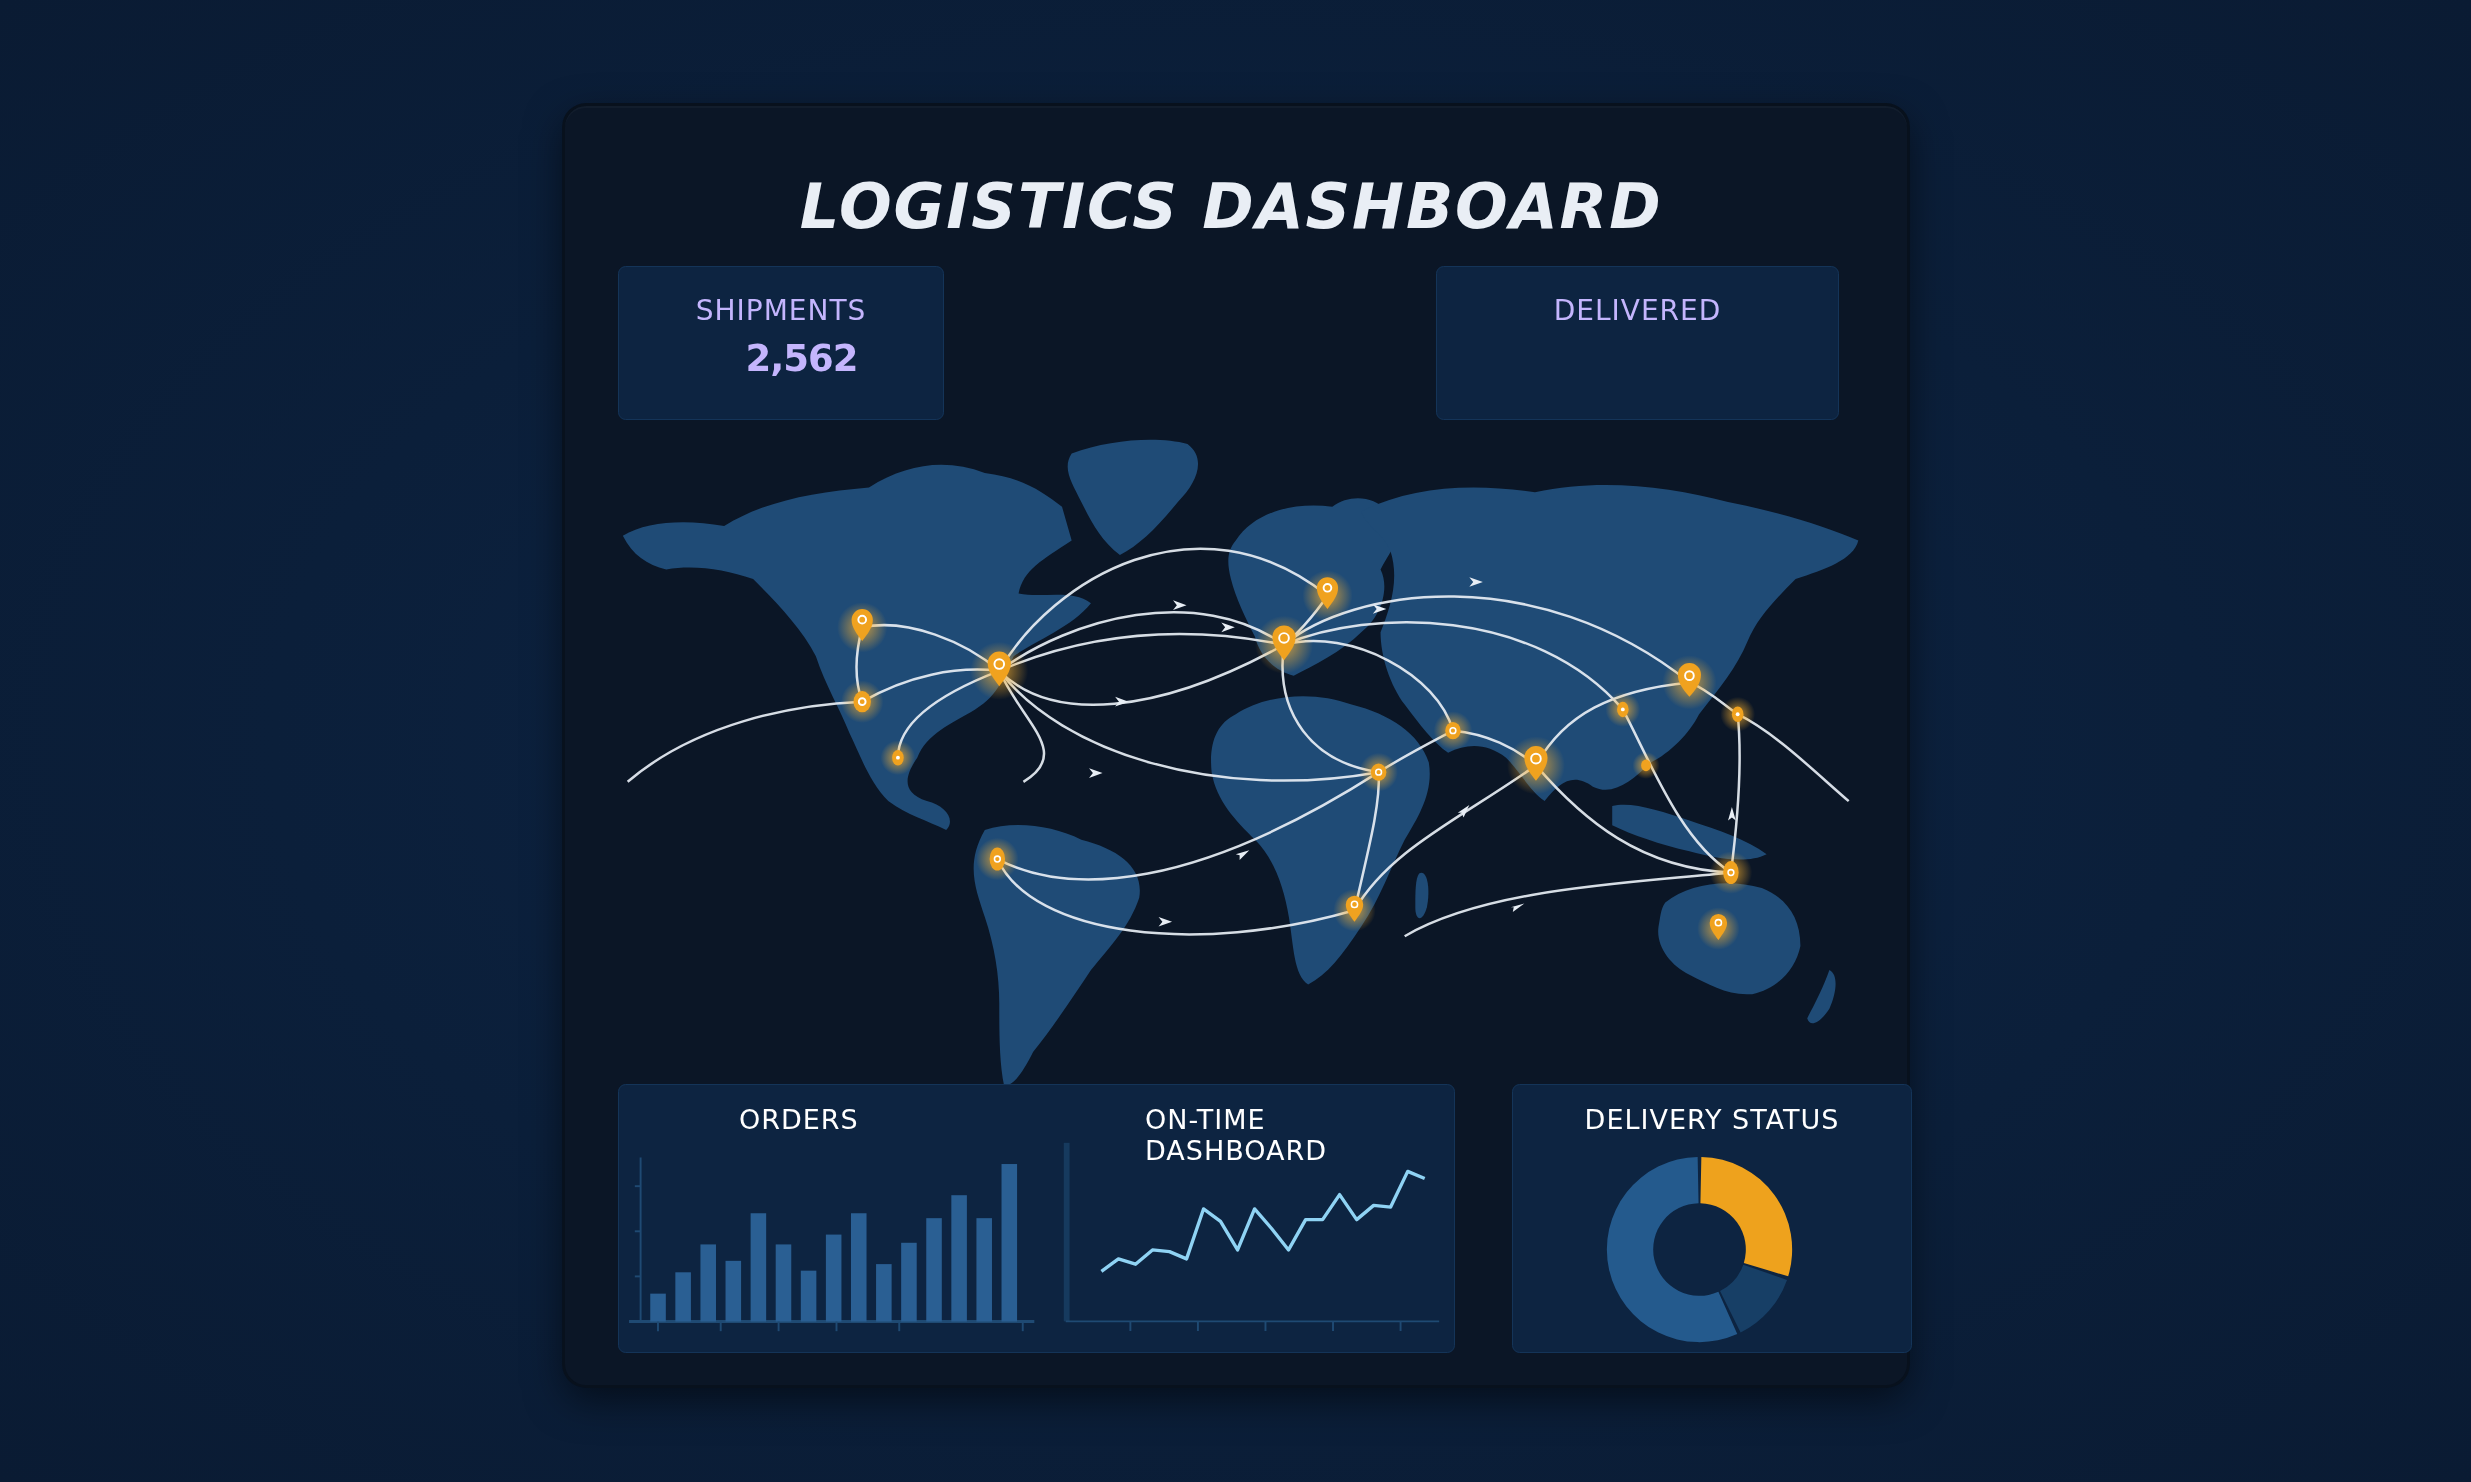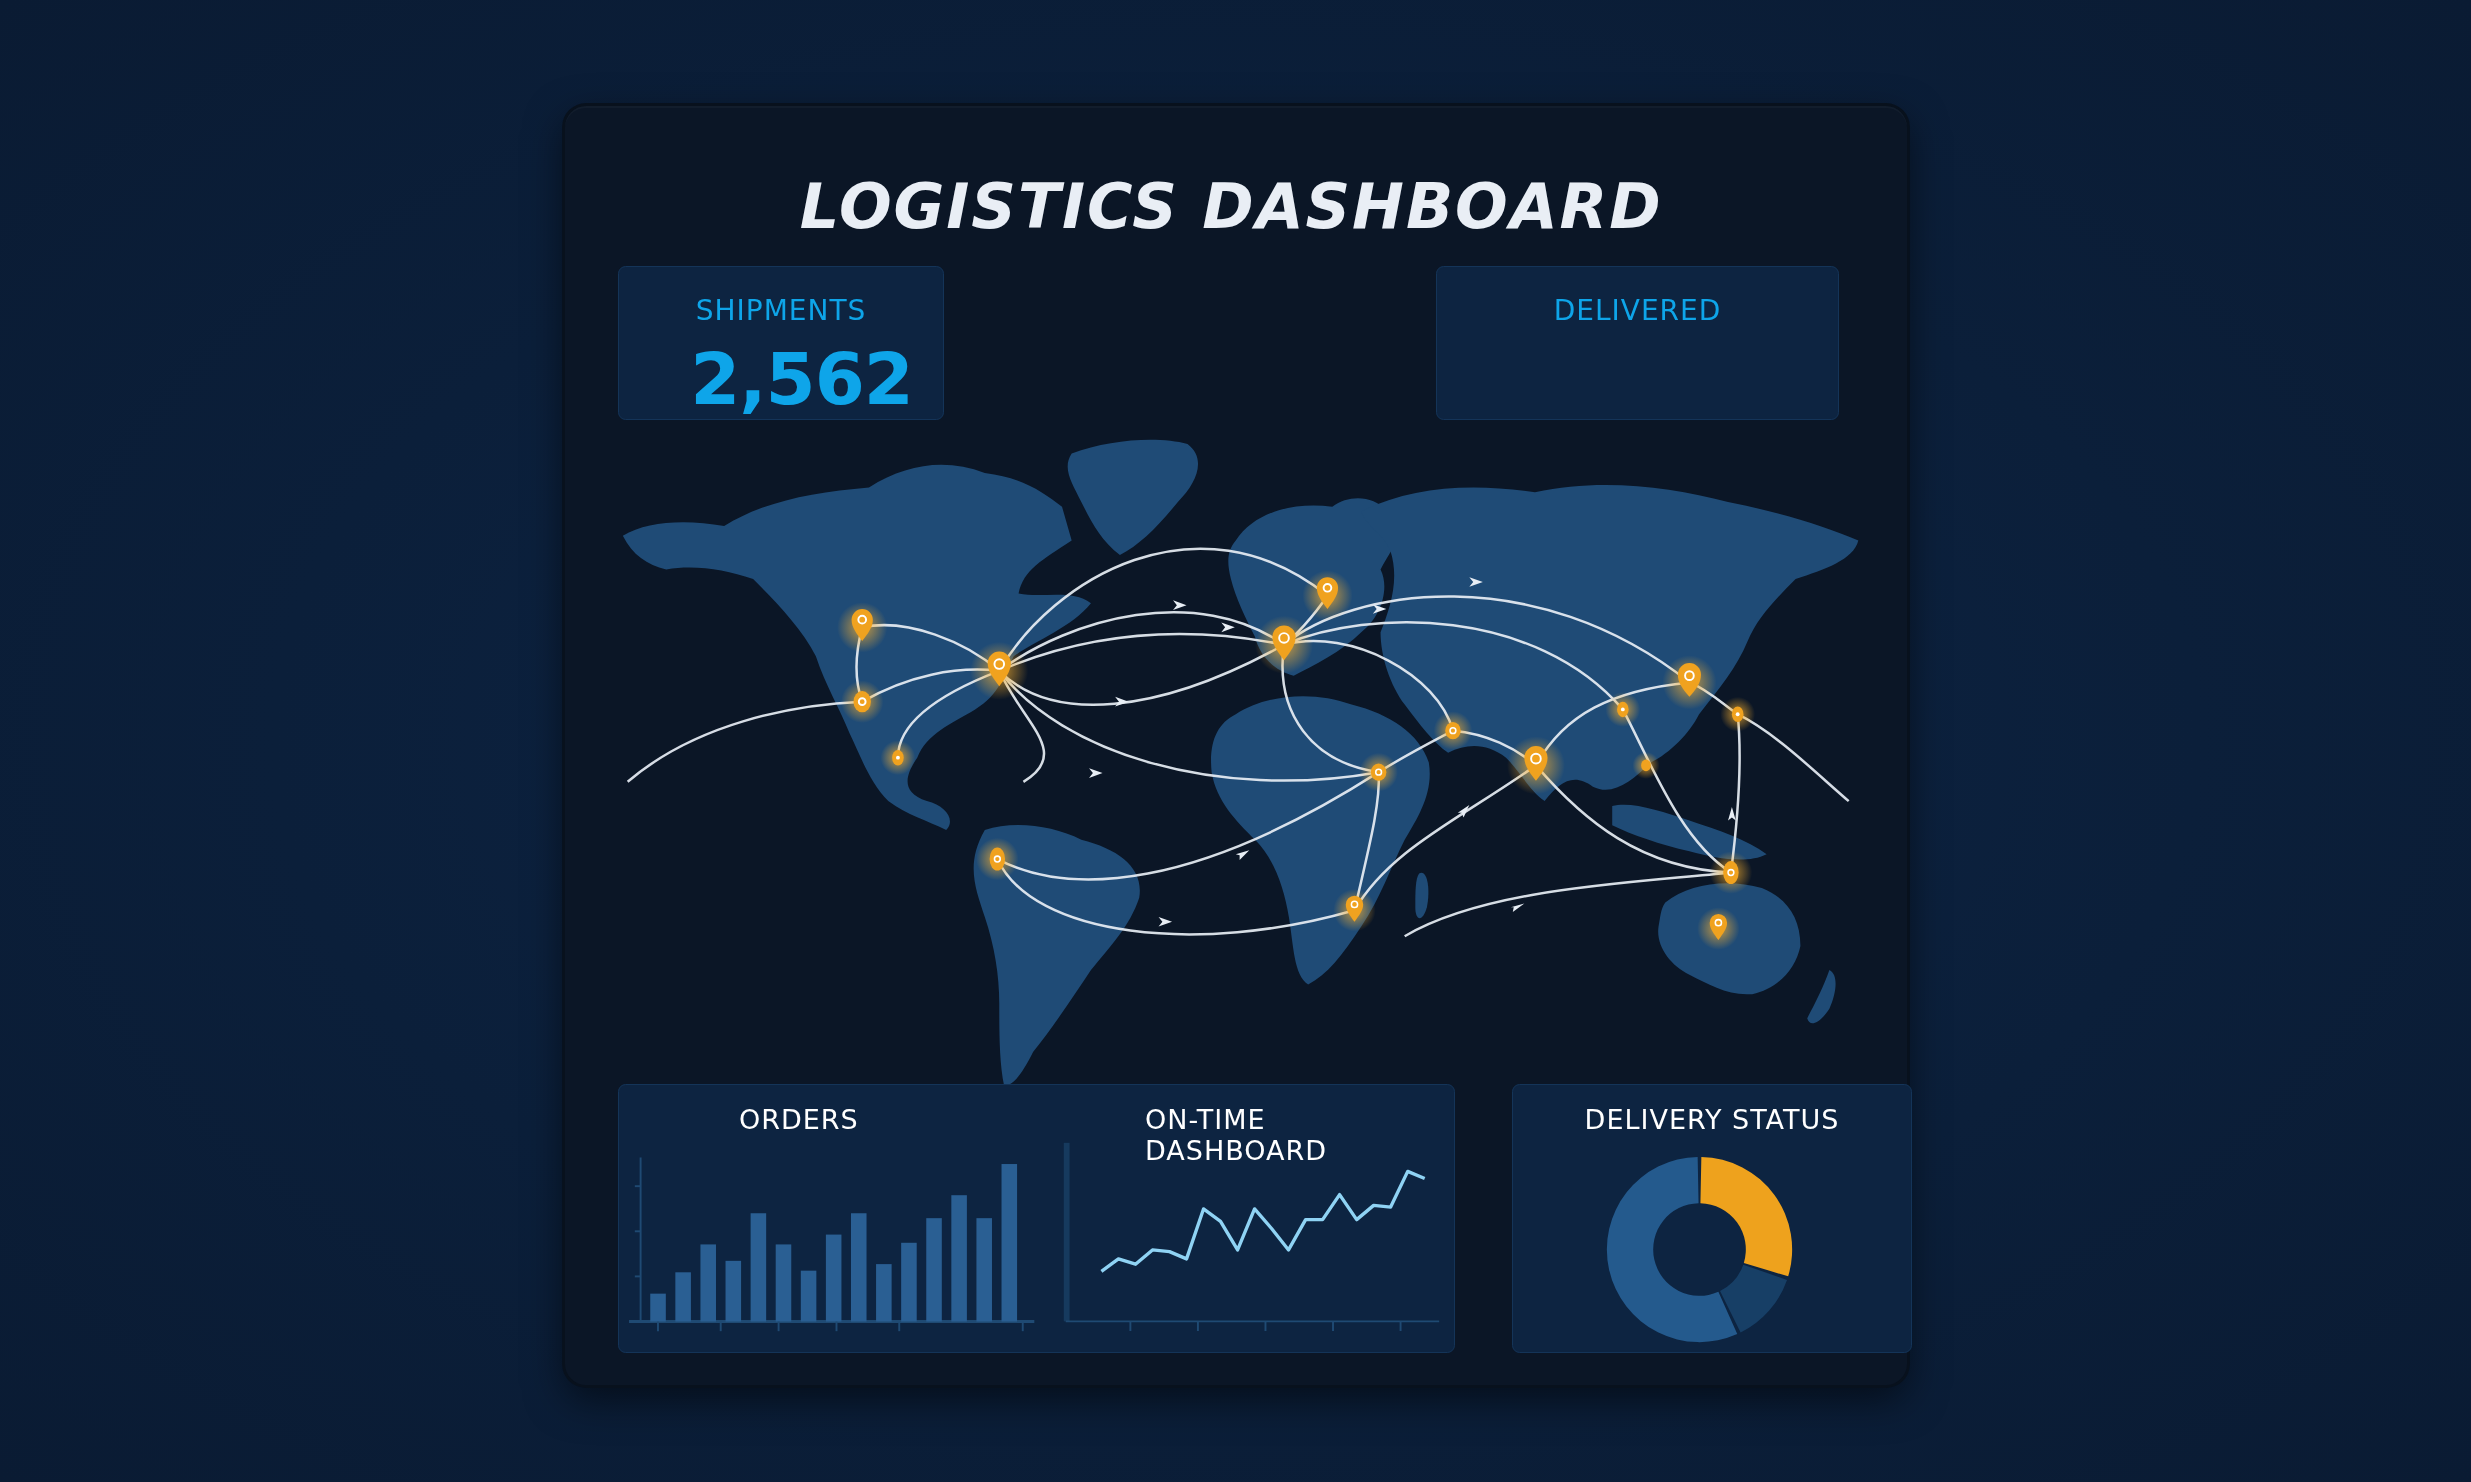--- a/index.html
+++ b/index.html
@@ -16,24 +16,24 @@
   }
   .title {
     position: absolute; left: 0; right: 0; top: 64px; text-align: center;
     font-size: 62px; font-weight: bold; letter-spacing: 1.9px; color: #e9eef5;
     margin-left: -9.7px;
     font-style: italic;
   }
   .kpi {
     position: absolute; top: 160px; height: 152px;
     background: #0d2441; border-radius: 7.7px; border: 1px solid #143458;
-    text-align: center; color: #0ea5e9;
+    text-align: center; color: #c4b5fd;
   }
   .kpi-label { position: absolute; left: 0; right: 0; top: 27px; font-size: 28px; letter-spacing: 1px; font-weight: 500; }
-  .kpi-value { position: absolute; left: 0; right: 0; top: 70px; font-size: 72px; font-weight: bold; letter-spacing: -1px; margin-left: 41px; }
+  .kpi-value { position: absolute; left: 0; right: 0; top: 70px; font-size: 37px; font-weight: bold; letter-spacing: -1px; margin-left: 41px; }
   .map { position: absolute; left: 53px; top: 328px; width: 1250px; height: 657px; }
   .chart-card {
     position: absolute; top: 978px; height: 267px; background: #0d2441; border-radius: 7.7px; border: 1px solid #143458;
   }
   .card-title { position: absolute; font-size: 27px; color: #ffffff; letter-spacing: 1px; font-weight: 500; }
 </style>
 </head>
 <body>
 
 <div class="panel">

